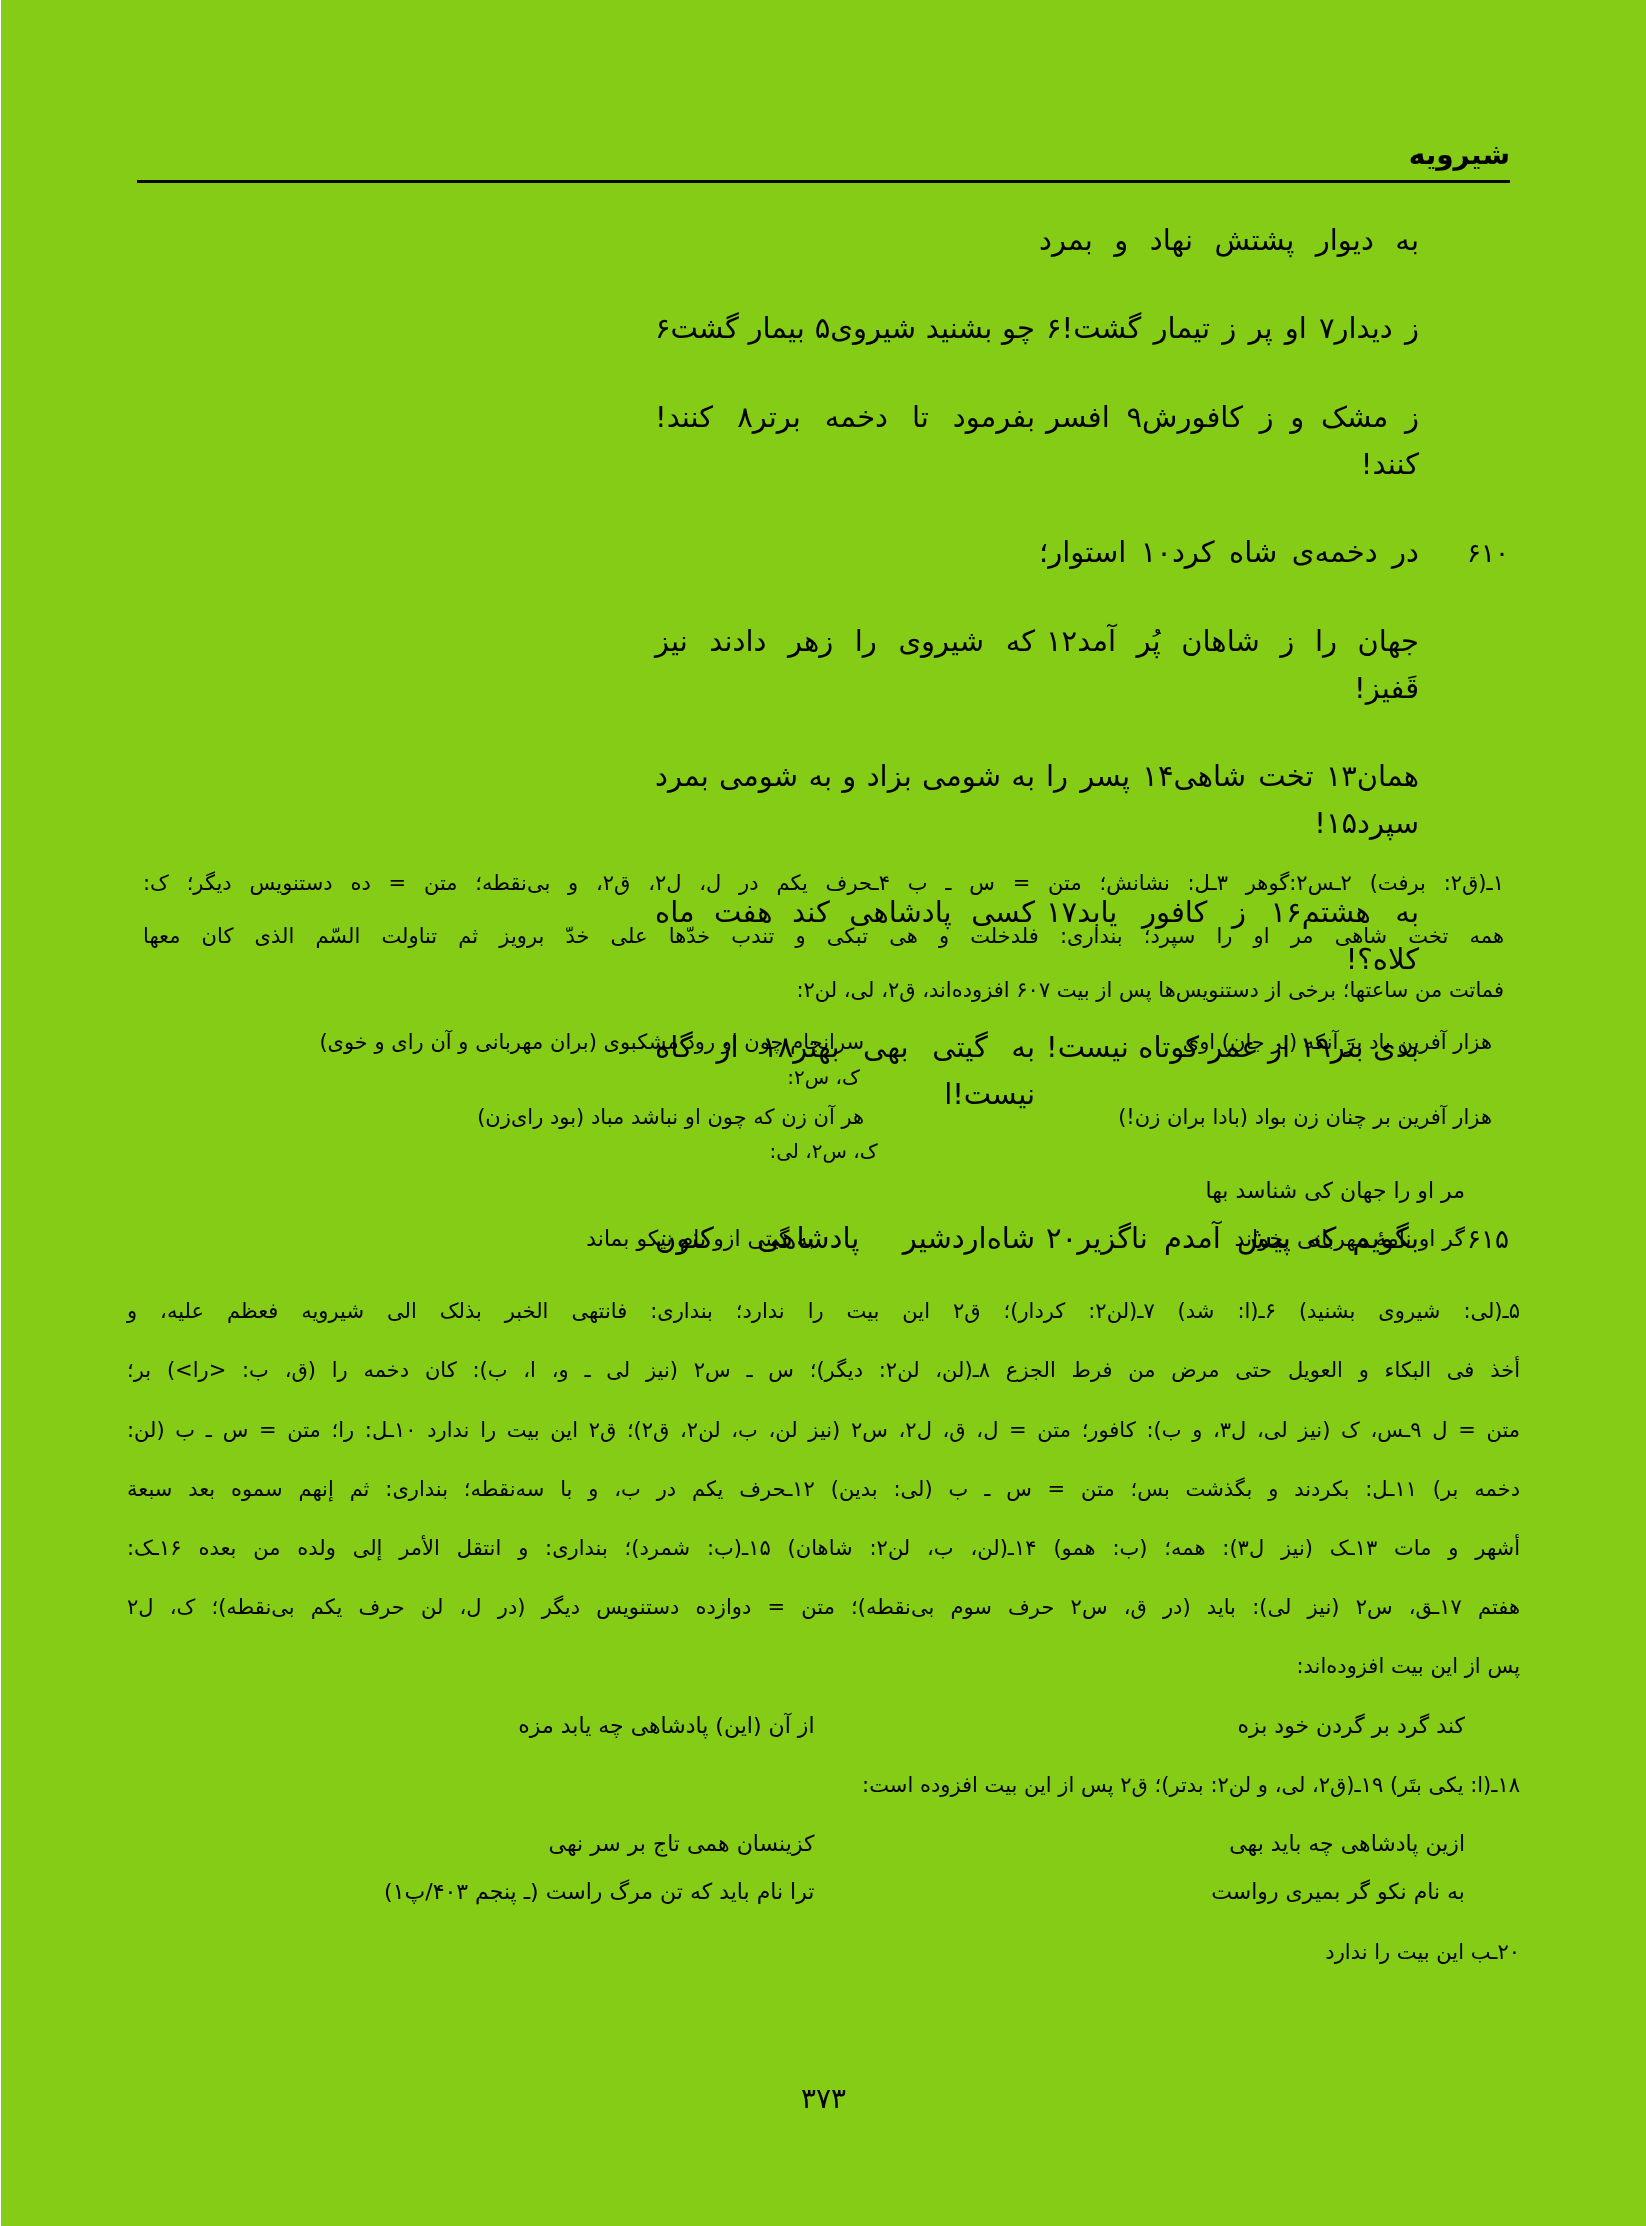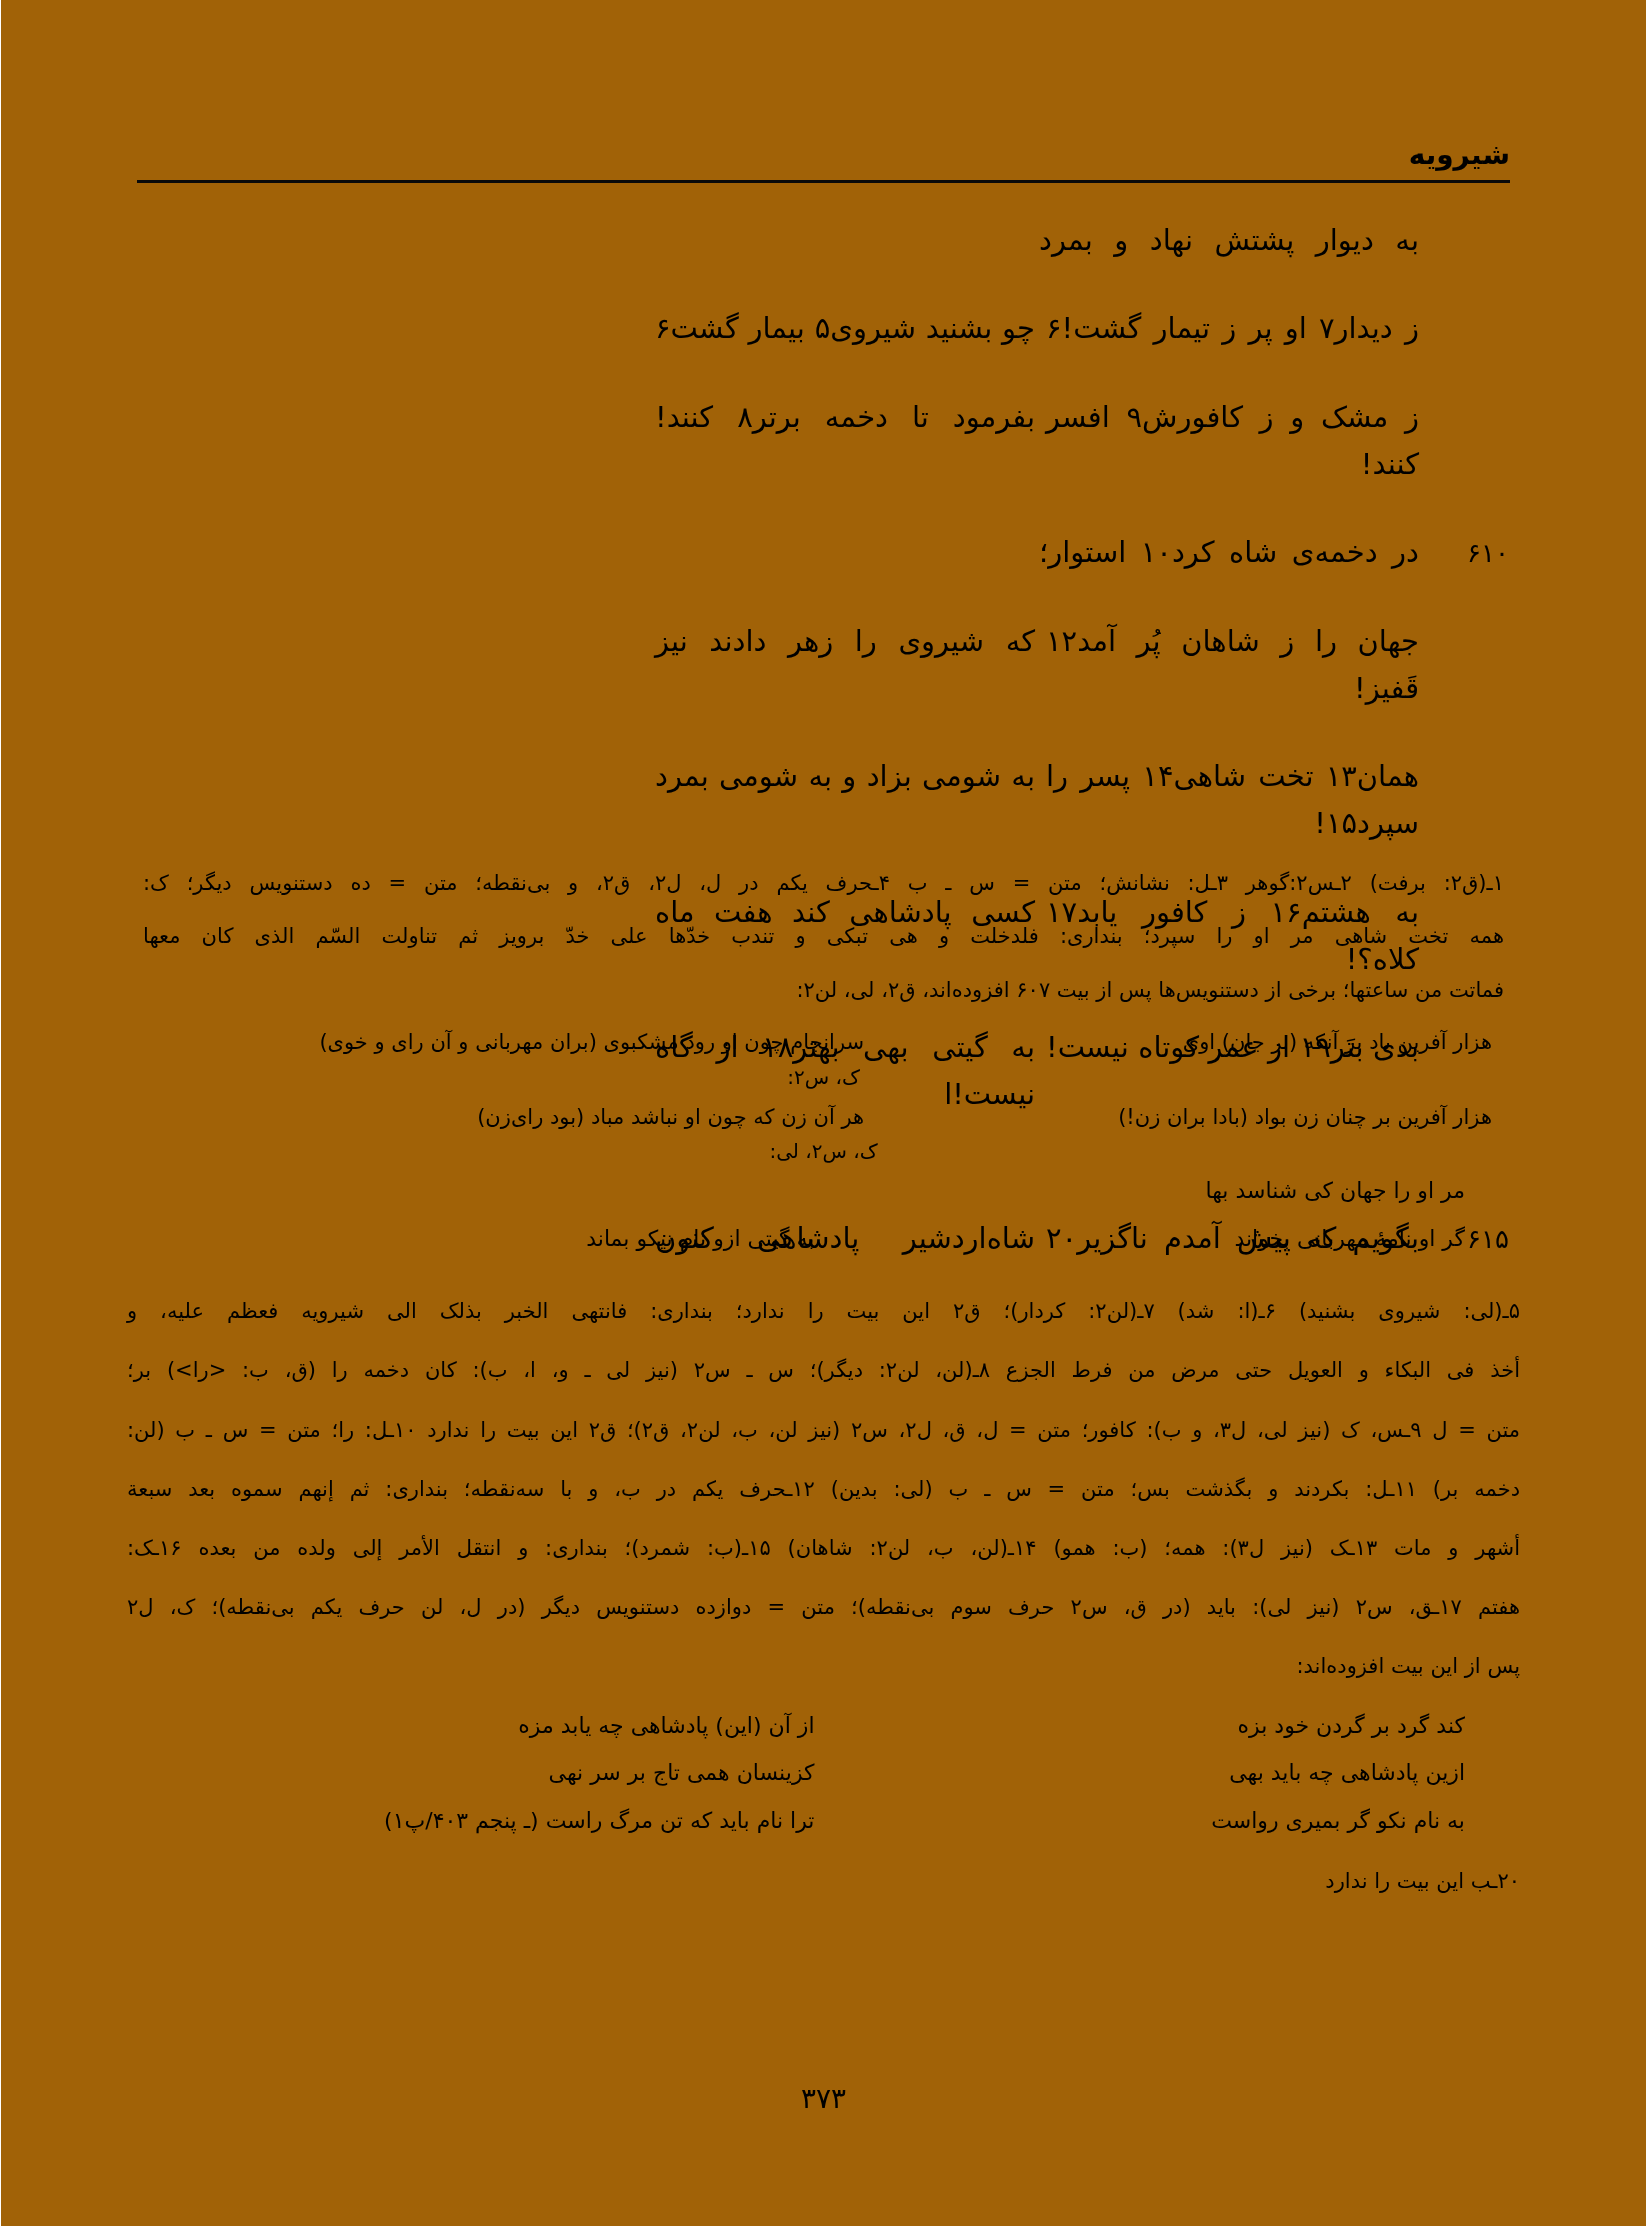--- a/index.html
+++ b/index.html
@@ -12,21 +12,21 @@
     width: 1647px;
     height: 2226px;
     font-family: "DejaVu Sans", "Liberation Sans", sans-serif;
     color: #000000;
     position: relative;
     overflow: hidden;
   }
   .page {
     position: absolute;
     inset: 0;
-    background: #a16207;
+    background: #84cc16;
   }
 
   
   .runhead-wrap {
     position: absolute;
     top: 138px;
     left: 137px;
     right: 137px;
   }
   .runhead {
@@ -265,20 +265,21 @@
     <p class="dense">دخمه بر)   ۱۱ـل: بکردند و بگذشت بس؛ متن = س ـ ب (لی: بدین)   ۱۲ـحرف یکم در ب، و با سه‌نقطه؛ بنداری: ثم إنهم سموه بعد سبعة</p>
     <p class="dense">أشهر و مات   ۱۳ـک (نیز ل۳): همه؛ (ب: همو)   ۱۴ـ(لن، ب، لن۲: شاهان)   ۱۵ـ(ب: شمرد)؛ بنداری: و انتقل الأمر إلی ولده من بعده   ۱۶ـک:</p>
     <p class="dense">هفتم   ۱۷ـق، س۲ (نیز لی): باید (در ق، س۲ حرف سوم بی‌نقطه)؛ متن = دوازده دستنویس دیگر (در ل، لن حرف یکم بی‌نقطه)؛ ک، ل۲</p>
     <p class="dense tail">پس از این بیت افزوده‌اند:</p>
 
     <div class="qc2">
       <span class="qh">کند گرد بر گردن خود بزه</span>
       <span class="qh">از آن (این) پادشاهی چه یابد مزه</span>
     </div>
 
+    <p class="dense tail">۱۸ـ(ا: یکی بتَر)   ۱۹ـ(ق۲، لی، و لن۲: بدتر)؛ ق۲ پس از این بیت افزوده است:</p>
 
     <div class="qc2">
       <span class="qh">ازین پادشاهی چه باید بهی</span>
       <span class="qh">کزینسان همی تاج بر سر نهی</span>
     </div>
     <div class="qc2">
       <span class="qh">به نام نکو گر بمیری رواست</span>
       <span class="qh">ترا نام باید که تن مرگ راست (ـ پنجم ۴۰۳/پ۱)</span>
     </div>
 

